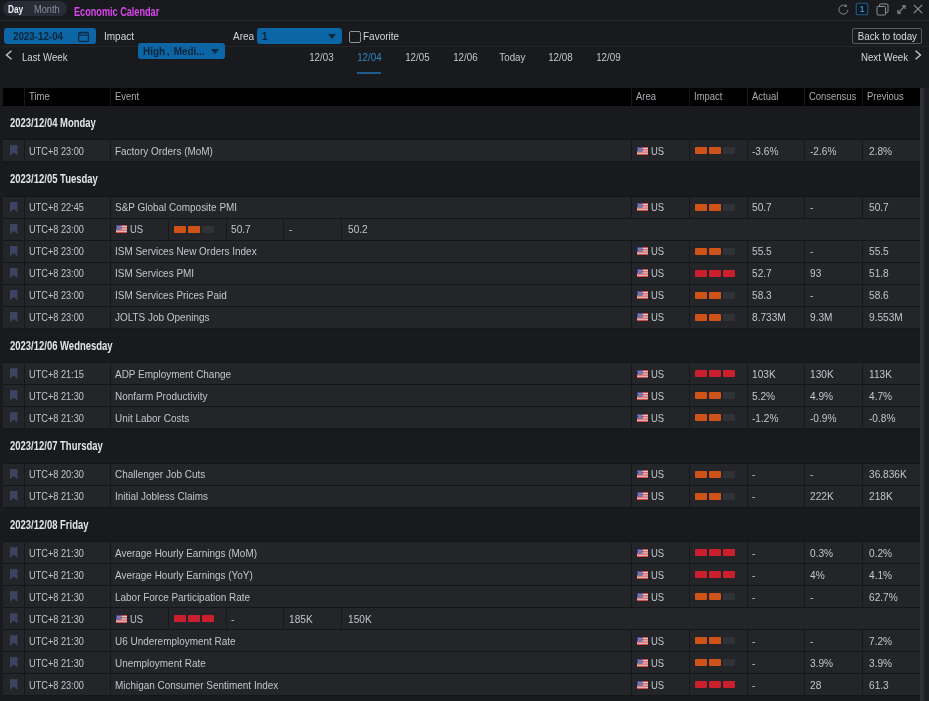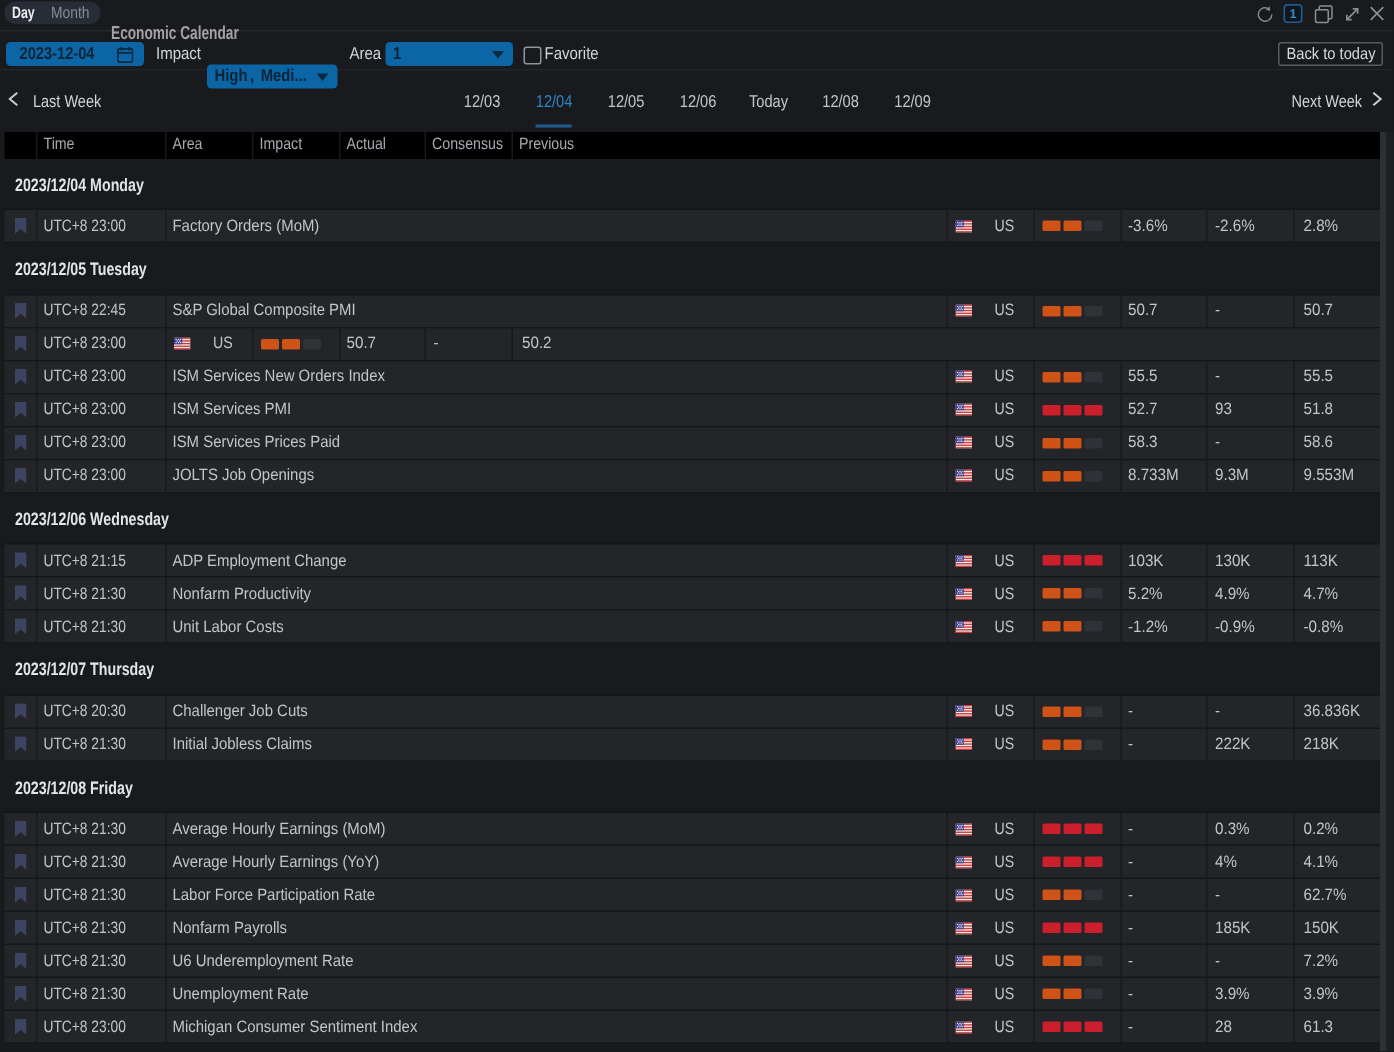--- a/index.html
+++ b/index.html
@@ -8,21 +8,21 @@
   .page { position:relative; width:929px; height:701px; background:#191a1e; overflow:hidden; }
   .tx { display:inline-block; transform:scaleX(0.86); transform-origin:0 50%; white-space:nowrap; }
 
   
   .titlebar { position:absolute; left:0; top:0; width:929px; height:21px;
     background:#191a1d; border-bottom:1px solid #26272b; }
   .pill { position:absolute; left:3px; top:1px; width:64px; height:15px;
     background:#272c37; border-radius:8px; display:flex; align-items:center; }
   .pill .day { color:#eceef1; font-size:11px; font-weight:bold; margin-left:5px; transform:scaleX(0.75); transform-origin:0 50%; display:inline-block;}
   .pill .month { color:#868c98; font-size:11px; margin-left:6px; transform:scaleX(0.84); transform-origin:0 50%; display:inline-block;}
-  .apptitle { position:absolute; left:74px; top:15px; color:#a3a3a3; font-size:12.5px; font-weight:bold;text-decoration:underline; }
+  .apptitle { position:absolute; left:74px; top:5px; color:#d946ef; font-size:12.5px; font-weight:bold;text-decoration:underline; }
   .apptitle .tx { transform:scaleX(0.73); }
   .topicons { position:absolute; left:0; top:0; width:929px; height:20px; }
   .ticon { position:absolute; top:2px; width:14px; height:14px; display:flex; align-items:center; justify-content:center; }
 
   
   .filterbar { position:absolute; left:0; top:21px; width:929px; height:26px;
     border-bottom:1px solid #232428; }
   .ctl { position:absolute; top:7px; height:16px; background:#0c66a5; border-radius:3px;
     color:#0b2940; font-size:11.5px; display:flex; align-items:center; }
   .datebox { left:4px; width:92px; }
@@ -35,21 +35,21 @@
   .dtri { position:absolute; right:6px; top:5.5px; width:0; height:0;
     border-left:4.5px solid transparent; border-right:4.5px solid transparent; border-top:5.5px solid #0b2940; }
   .cbx { position:absolute; left:349px; top:9.5px; width:12px; height:12px;
     border:1px solid #8f959d; border-radius:2px; }
   .backbtn { position:absolute; right:7px; top:6.5px; height:16.5px; width:70px;
     border:1px solid #565b63; border-radius:2px; color:#d6d9dd; font-size:11px;
     display:flex; align-items:center; justify-content:center; }
   .backbtn .tx { transform:scaleX(0.89); transform-origin:50% 50%; }
 
   
-  .weeknav { position:absolute; left:0; top:50px; width:929px; height:33px; }
+  .weeknav { position:absolute; left:0; top:39px; width:929px; height:33px; }
   .lastweek { position:absolute; left:22px; top:11.5px; color:#d2d5d9; font-size:11.5px; }
   .lastweek .tx { transform:scaleX(0.84); }
   .nextweek { position:absolute; left:861px; top:11.5px; color:#d2d5d9; font-size:11.5px; }
   .nextweek .tx { transform:scaleX(0.84); }
   .wchev { position:absolute; top:9px; width:14px; height:14px; }
   .tabs { position:absolute; left:298px; top:0; display:flex; }
   .wtab { width:47.7px; height:30px; text-align:center; color:#c3c7cd; font-size:11.5px; line-height:37px;}
   .wtab .tx { transform:scaleX(0.85); transform-origin:50% 50%; }
   .wtab.active { color:#2e86c4; position:relative; }
   .wtab.active::after { content:""; position:absolute; left:11px; right:12px; bottom:-4.5px; height:2px; background:#1e5c8f; }
@@ -69,21 +69,21 @@
   .c7 { width:58px; flex:none; border-left:1px solid #18191d; }
   .daterow { height:34.5px; background:#191a1e; border-bottom:1px solid #141519;
     color:#e2e4e8; font-size:12px; font-weight:bold; line-height:34.5px; padding-left:7.5px; }
   .daterow .tx { transform:scaleX(0.79); }
   .erow { display:flex; height:22px; background:#232529; border-bottom:1px solid #151619;
     color:#c2c5ca; font-size:11px; }
   .erow > div { display:flex; align-items:center; padding-left:4px; }
   .erow .c0 { justify-content:center; padding-left:0; }
   .erow .c1 .tx { transform:scaleX(0.835); }
   .erow .c2 .tx { transform:scaleX(0.905); }
-  .erow .c3 { padding-left:4.5px;gap:12px; }
+  .erow .c3 { padding-left:4.5px; }
   .erow .c4 { padding-left:5.5px; }
   .erow .c5 { padding-left:4.5px; }
   .erow .c6 { padding-left:5px; }
   .erow .c7 { padding-left:5.5px; }
   .erow .c5 .tx, .erow .c6 .tx, .erow .c7 .tx { transform:scaleX(0.92); }
   .bkm { width:7.5px; height:10.5px; margin-left:1.5px; background:#3d4462;
     clip-path:polygon(0 0, 100% 0, 100% 100%, 50% 70%, 0 100%); }
   .flag { width:11px; height:8px; margin-right:3px; flex:none; }
   .bars { display:flex; gap:2.5px; }
   .bar { width:11.5px; height:7px; border-radius:1px; }
@@ -181,20 +181,21 @@
     <div class="nextweek"><span class="tx">Next Week</span></div>
     <svg class="wchev" style="left:911px" width="14" height="14" viewBox="0 0 14 14">
         <path d="M4.5 2.8 L9.5 7 L4.5 11.2" fill="none" stroke="#c9ccd0" stroke-width="1.3"></path>
       </svg>
   </div>
 
   <div class="tablewrap">
     <div class="thead">
       <div class="c0"></div>
         <div class="c1"><span class="tx">Time</span></div>
+        <div class="c2"><span class="tx">Event</span></div>
       <div class="c3"><span class="tx">Area</span></div>
         <div class="c4"><span class="tx">Impact</span></div>
         <div class="c5"><span class="tx">Actual</span></div>
       <div class="c6"><span class="tx">Consensus</span></div>
         <div class="c7"><span class="tx">Previous</span></div>
     </div>
     <div class="daterow"><span class="tx">2023/12/04 Monday</span></div>
     <div class="erow">
         <div class="c0">
           <span class="bkm"></span>
@@ -901,23 +902,20 @@
           <span class="tx">62.7%</span>
         </div>
       </div>
     <div class="erow">
         <div class="c0">
           <span class="bkm"></span>
         </div>
         <div class="c1">
           <span class="tx">UTC+8 21:30</span>
         </div>
-        <div class="c2">
-          <span class="tx">Nonfarm Payrolls</span>
-        </div>
         <div class="c3">
           <svg class="flag" viewBox="0 0 11 8">
             <rect width="11" height="8" fill="#e8e9ea"></rect>
             <rect y="0" width="11" height="0.9" fill="#cf3a3a"></rect>
             <rect y="1.8" width="11" height="0.9" fill="#cf3a3a"></rect>
             <rect y="3.6" width="11" height="0.9" fill="#cf3a3a"></rect>
             <rect y="5.4" width="11" height="0.9" fill="#cf3a3a"></rect>
             <rect y="7.1" width="11" height="0.9" fill="#cf3a3a"></rect>
             <rect width="5.5" height="4.5" fill="#41418f"></rect>
             <circle cx="1.4" cy="1.2" r="0.45" fill="#fff"></circle>

